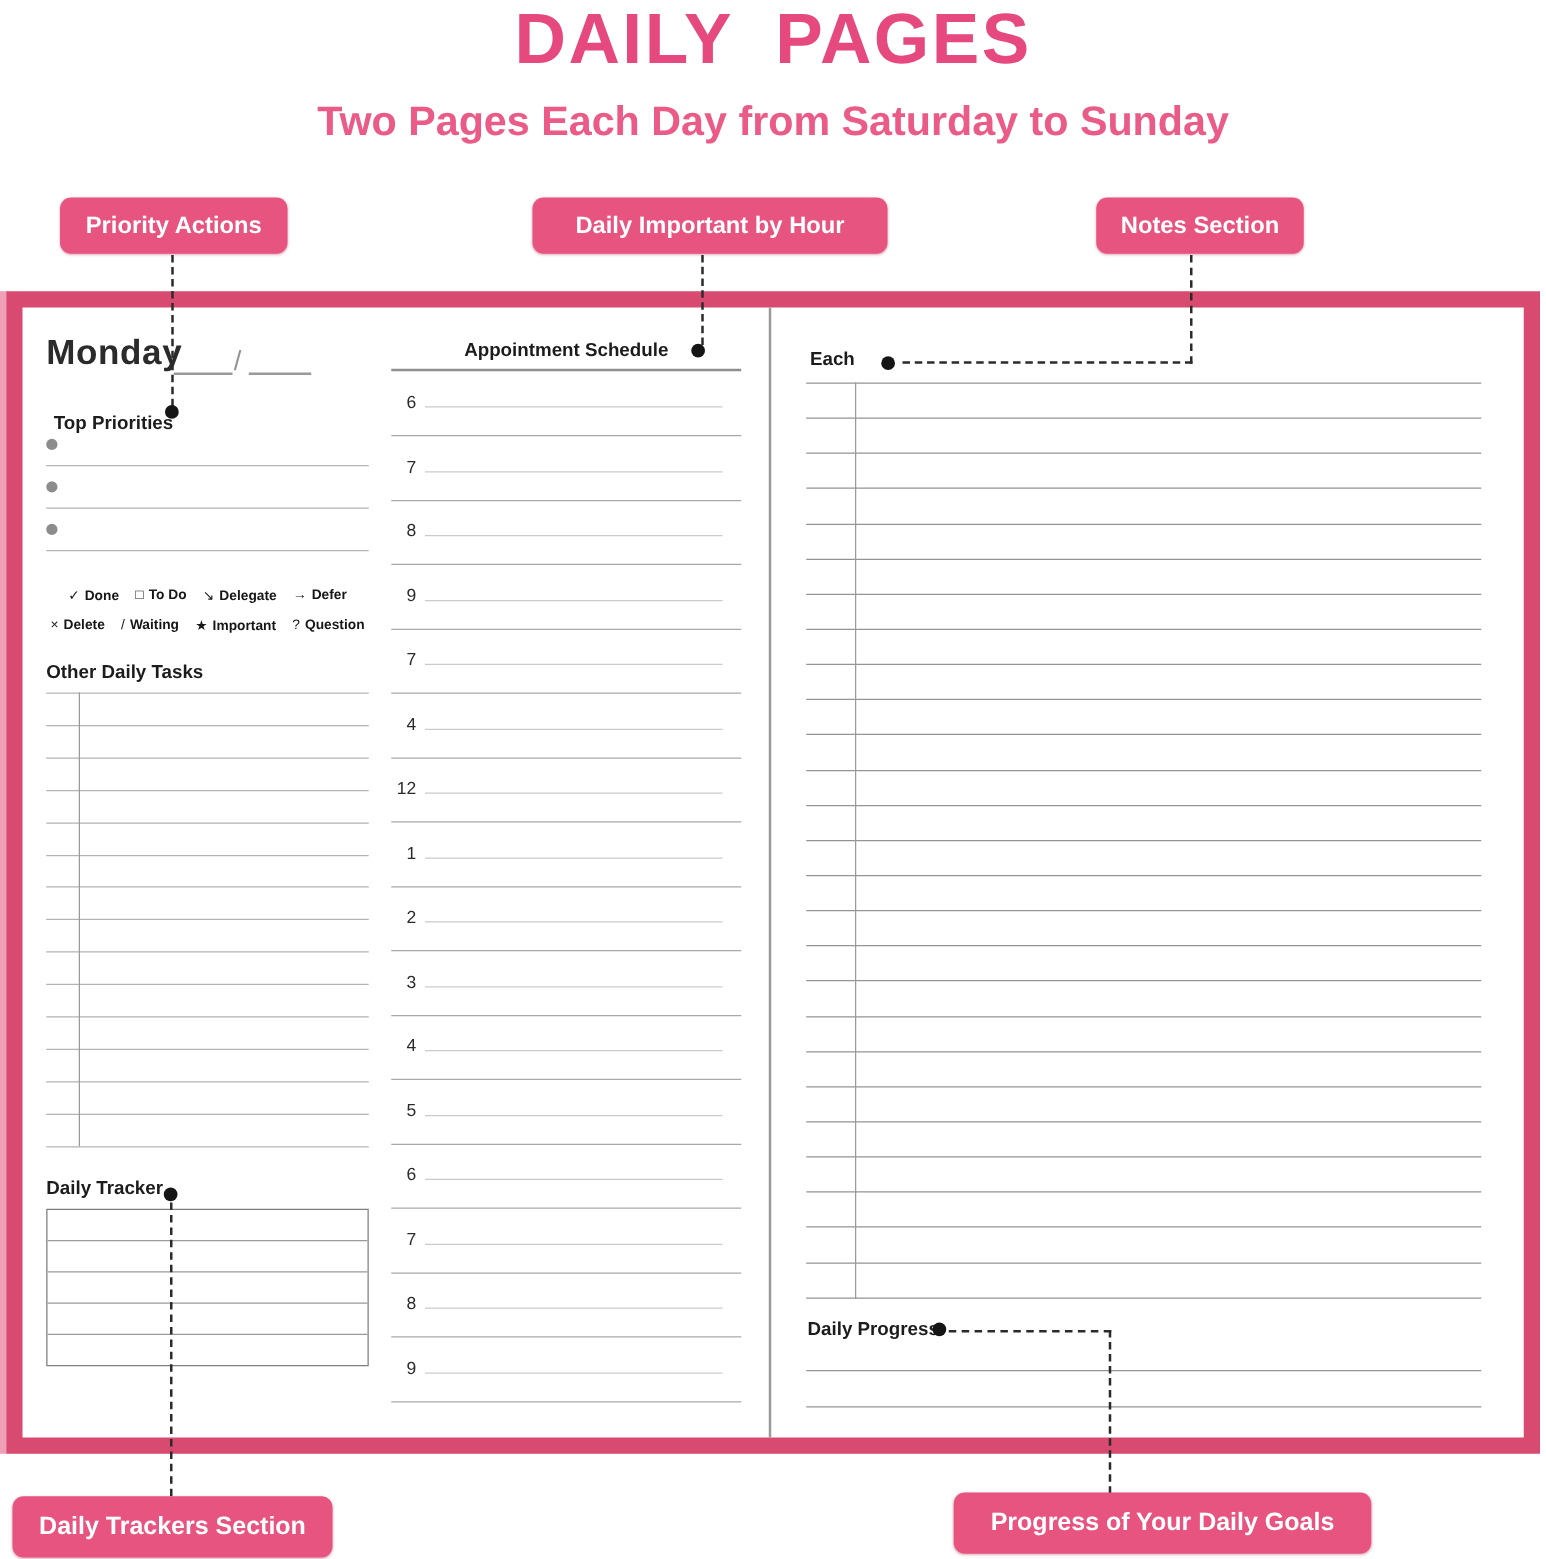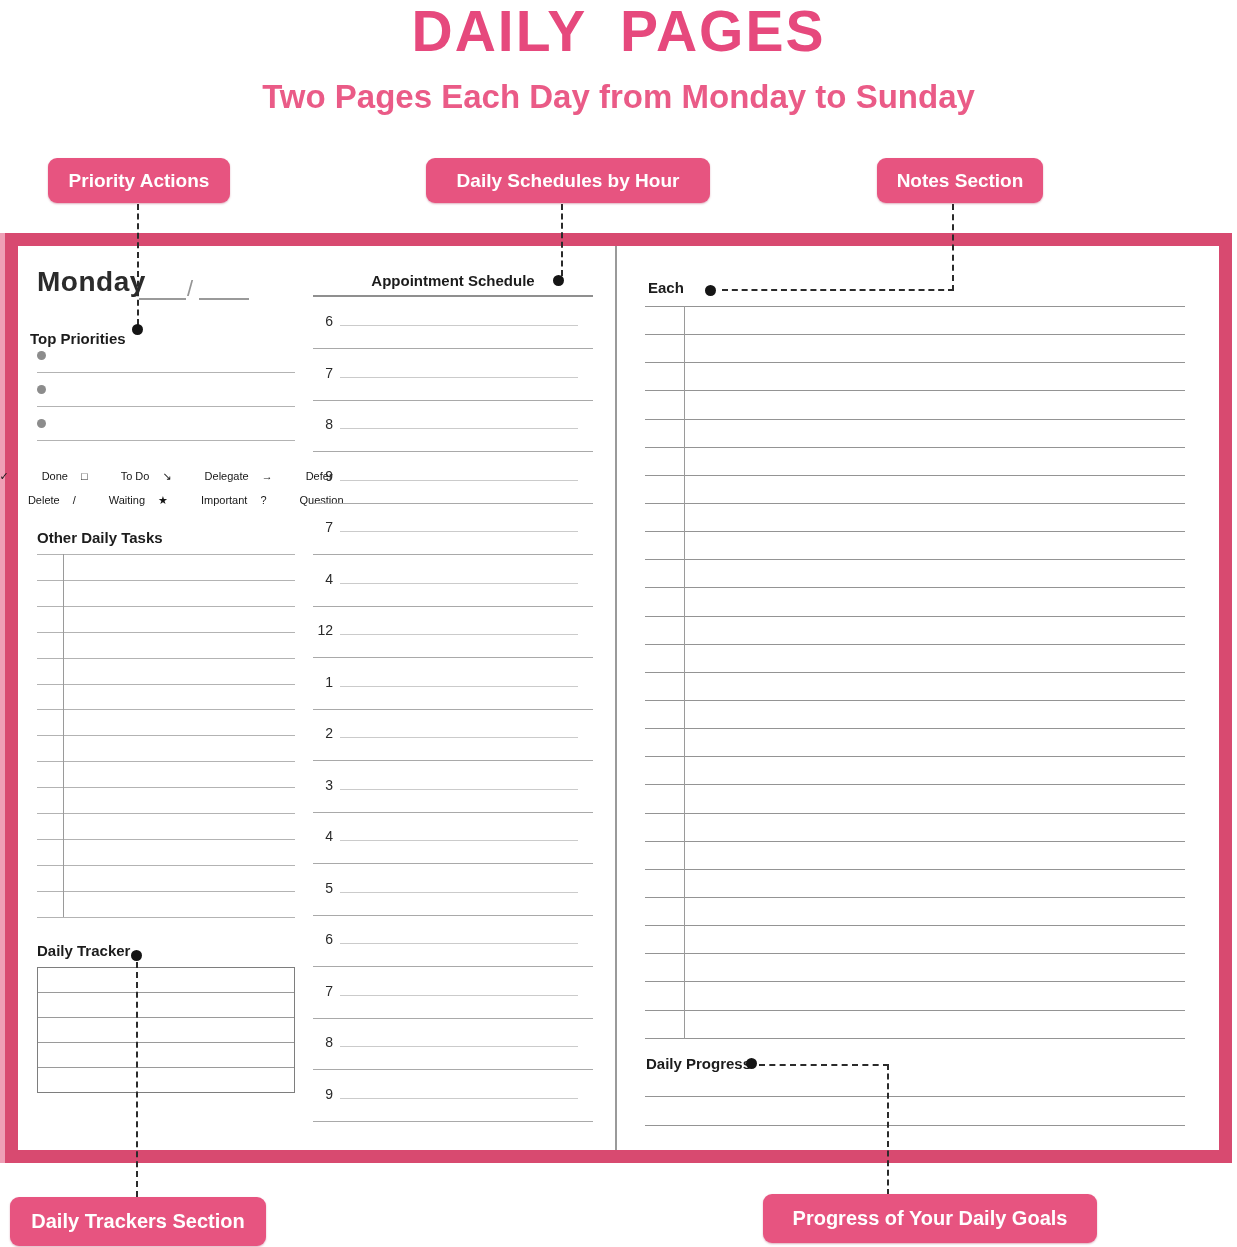--- a/index.html
+++ b/index.html
@@ -45,44 +45,44 @@
   .hline.light{background:#cbcbcb;}
   .hline.head{background:#8f8f8f;height:2px;}
   .vline{width:1px;background:#9a9a9a;}
   .bullet{width:9px;height:9px;border-radius:50%;background:#8c8c8c;}
   .hour-num{width:38px;text-align:right;font-size:14px;color:#2a2a2a;}
   .sched-title{left:295px;top:26px;width:280px;text-align:center;}
   
   .legend-row{left:19px;width:258px;display:flex;justify-content:center;gap:13px;font-size:11px;color:#161616;white-space:nowrap;}
   .legend-item{display:inline-flex;gap:4px;align-items:baseline;}
   .legend-sym{font-weight:400;}
-  .legend-label{font-weight:normal;margin-left:29px;}
+  .legend-label{font-weight:bold;}
   
   .tracker-table{left:19px;top:721px;width:258px;border:1px solid #7e7e7e;box-sizing:border-box;background:#fff;}
   .tracker-head{height:28px;background:#c3c3c3;border-bottom:1px solid #7e7e7e;font-size:10px;line-height:28px;padding:0 4px;white-space:nowrap;overflow:hidden;color:#161616;}
   .tracker-row{height:24px;border-bottom:1px solid #9a9a9a;}
   .tracker-row:last-child{border-bottom:none;}
 </style>
 </head>
 <body>
 
 <div class="title">DAILY PAGES</div>
-<div class="subtitle">Two Pages Each Day from Monday to Sunday</div>
+<div class="subtitle">Two Pages Each Day from Saturday to Sunday</div>
 
 <div class="edge-sliver"></div>
 
 <div class="planner">
   <div class="divider"></div>
 
   <div class="day-title">Monday</div>
   <div class="date-line" style="left:121px;top:52px;width:47px;"></div>
   <div class="date-slash">/</div>
   <div class="date-line" style="left:181px;top:52px;width:50px;"></div>
 
-  <div class="sec-label" style="left:12px;top:73px;margin-top:11px;">Top Priorities</div>
+  <div class="sec-label" style="left:25px;top:73px;margin-top:11px;">Top Priorities</div>
 
   <div class="legend-row" style="top:224px;">
       <span class="legend-item">
         <span class="legend-sym">✓</span>
         <span class="legend-label">Done</span>
       </span>
       <span class="legend-item">
         <span class="legend-sym">□</span>
         <span class="legend-label">To Do</span>
       </span>
@@ -228,21 +228,21 @@
     <div class="hline note" style="left: 627px; top: 707.22px; width: 540px; position: absolute;"></div>
     <div class="hline note" style="left: 627px; top: 735.36px; width: 540px; position: absolute;"></div>
     <div class="hline note" style="left: 627px; top: 763.5px; width: 540px; position: absolute;"></div>
     <div class="hline note" style="left: 627px; top: 791.64px; width: 540px; position: absolute;"></div>
     <div class="vline" style="left: 666px; top: 60px; height: 733px; position: absolute;"></div>
     <div class="hline note" style="left: 627px; top: 850px; width: 540px; position: absolute;"></div>
     <div class="hline note" style="left: 627px; top: 879px; width: 540px; position: absolute;"></div>
   </div>
 
 <div class="badge" style="left:48px;top:158px;width:182px;height:45px;font-size:19px;">Priority Actions</div>
-<div class="badge" style="left:426px;top:158px;width:284px;height:45px;font-size:19px;">Daily Schedules by Hour</div>
+<div class="badge" style="left:426px;top:158px;width:284px;height:45px;font-size:19px;">Daily Important by Hour</div>
 <div class="badge" style="left:877px;top:158px;width:166px;height:45px;font-size:19px;">Notes Section</div>
 <div class="badge" style="left:10px;top:1197px;width:256px;height:49px;font-size:20px;">Daily Trackers Section</div>
 <div class="badge" style="left:763px;top:1194px;width:334px;height:49px;font-size:20px;">Progress of Your Daily Goals</div>
 
 <div class="dash-v" style="left:137px;top:204px;height:121px;"></div>
 <div class="cdot" style="left:132px;top:324px;"></div>
 
 <div class="dash-v" style="left:561px;top:204px;height:72px;"></div>
 <div class="cdot" style="left:553px;top:275px;"></div>
 

